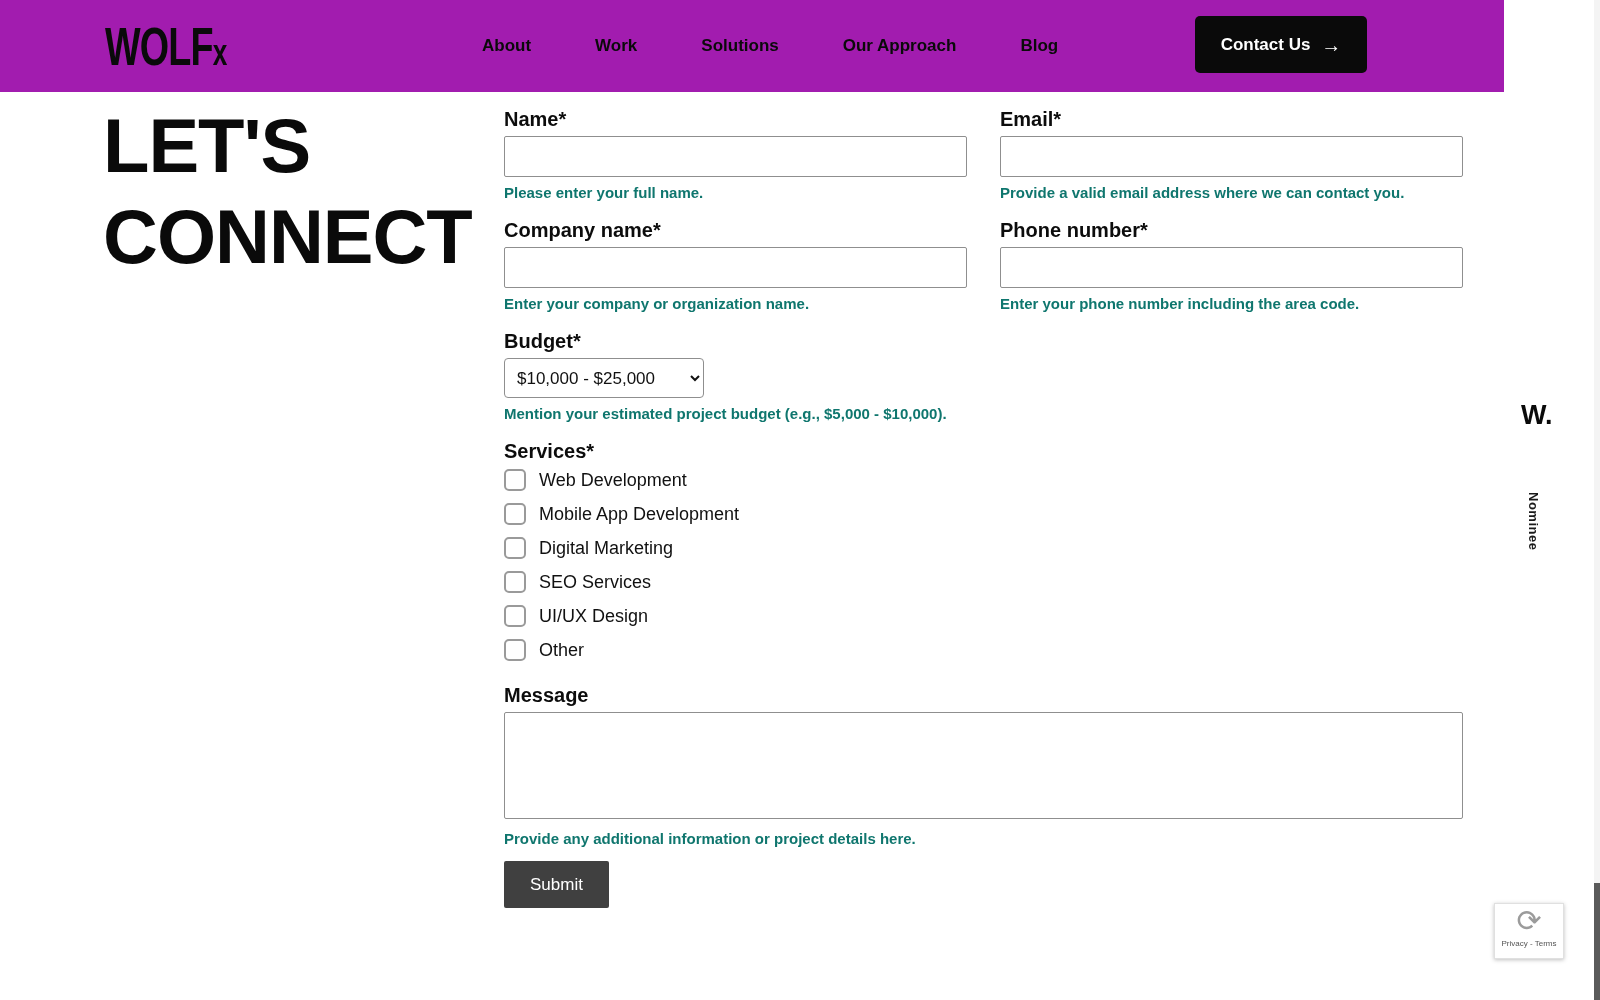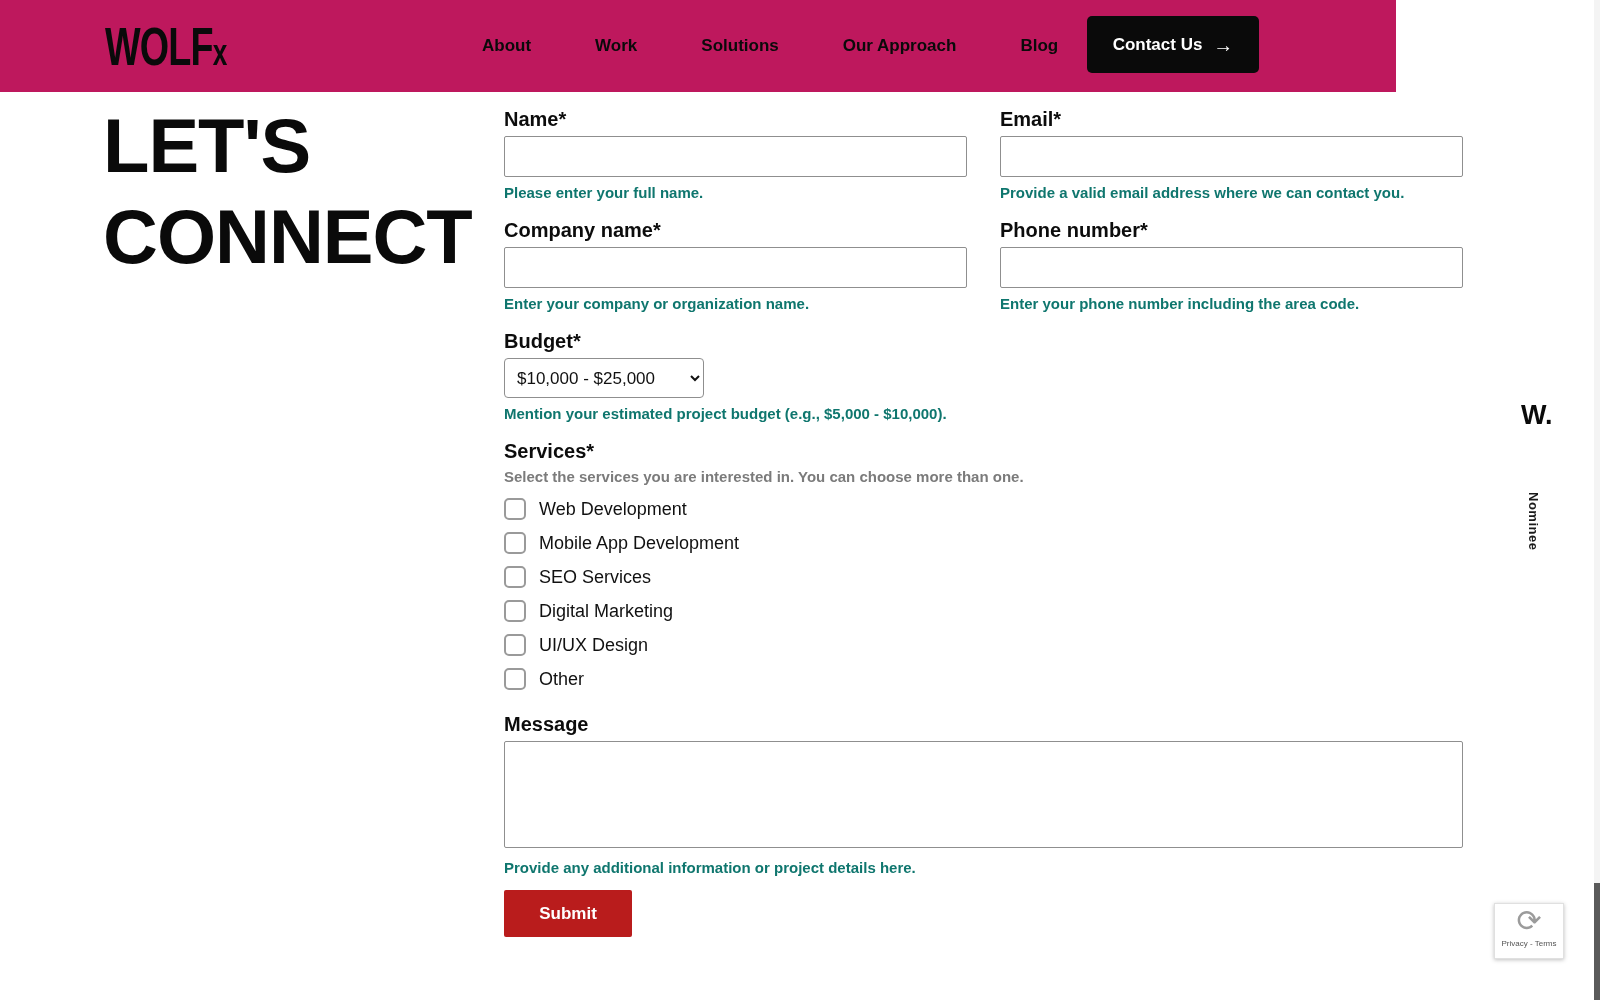--- a/index.html
+++ b/index.html
@@ -6,21 +6,21 @@
   html, body { width: 1600px; height: 1000px; }
   body {
     position: relative;
     background: #ffffff;
     font-family: "Liberation Sans", "DejaVu Sans", sans-serif;
     color: #111111;
     overflow: hidden;
   }
 
   
-  .header { position: absolute; top: 0; left: 0; width: 1396px; height: 92px; background: #be185d; }
+  .header { position: absolute; top: 0; left: 0; width: 1504px; height: 92px; background: #a21caf; }
   .logo {
     position: absolute; left: 105px; top: 16px;
     font-weight: 900; color: #0a0a0a; cursor: pointer;
     transform: scale(0.82, 1.15); transform-origin: left top;
     letter-spacing: -1px; white-space: nowrap;
   }
   .logo .logo-main { font-size: 46px; }
   .logo .logo-x { font-size: 32px; }
   .nav { position: absolute; left: 470px; top: 0; height: 92px; display: flex; align-items: center; gap: 52px; }
   .nav-item {
@@ -73,23 +73,23 @@
   .checkbox-label { font-size: 18px; font-weight: 400; color: #111; cursor: default; }
 
   .message-block { margin-top: 22px; }
   .message-textarea {
     width: 959px; height: 107px; border: 1px solid #8f8f8f; border-radius: 2px;
     background: #ffffff; resize: none; font-size: 16px; padding: 8px 10px;
     font-family: "Liberation Sans", "DejaVu Sans", sans-serif;
   }
 
   .submit-btn {
-    margin-top: 14px; width: 128px; height: 47px;
-    background: #b91c1c; color: #ffffff; border: none; border-radius: 2px;
-    font-size: 17px; font-weight: 700; cursor: pointer;
+    margin-top: 14px; width: 105px; height: 47px;
+    background: #404040; color: #ffffff; border: none; border-radius: 2px;
+    font-size: 17px; font-weight: 400; cursor: pointer;
     font-family: "Liberation Sans", "DejaVu Sans", sans-serif;
   }
 
   
   .award-logo {
     position: absolute; left: 1521px; top: 400px;
     font-size: 27px; font-weight: 900; color: #0a0a0a;
   }
   .award-nominee {
     position: absolute; left: 1526px; top: 492px;
@@ -167,37 +167,36 @@
   <div class="field">
     <label class="field-label">Budget*</label>
     <select class="budget-select">
       <option>$10,000 - $25,000</option>
     </select>
     <div class="helper">Mention your estimated project budget (e.g., $5,000 - $10,000).</div>
   </div>
 
   <div class="services-block">
     <label class="field-label">Services*</label>
-    <div class="services-helper">Select the services you are interested in. You can choose more than one.</div>
 
     <div class="checkbox-row">
       <input type="checkbox" class="checkbox" style="">
       <span class="checkbox-label">Web Development</span>
     </div>
     <div class="checkbox-row">
       <input type="checkbox" class="checkbox" style="">
       <span class="checkbox-label">Mobile App Development</span>
     </div>
     <div class="checkbox-row">
       <input type="checkbox" class="checkbox" style="">
+      <span class="checkbox-label">Digital Marketing</span>
+    </div>
+    <div class="checkbox-row">
+      <input type="checkbox" class="checkbox" style="">
       <span class="checkbox-label">SEO Services</span>
-    </div>
-    <div class="checkbox-row">
-      <input type="checkbox" class="checkbox" style="">
-      <span class="checkbox-label">Digital Marketing</span>
     </div>
     <div class="checkbox-row">
       <input type="checkbox" class="checkbox" style="">
       <span class="checkbox-label">UI/UX Design</span>
     </div>
     <div class="checkbox-row">
       <input type="checkbox" class="checkbox" style="">
       <span class="checkbox-label">Other</span>
     </div>
   </div>

